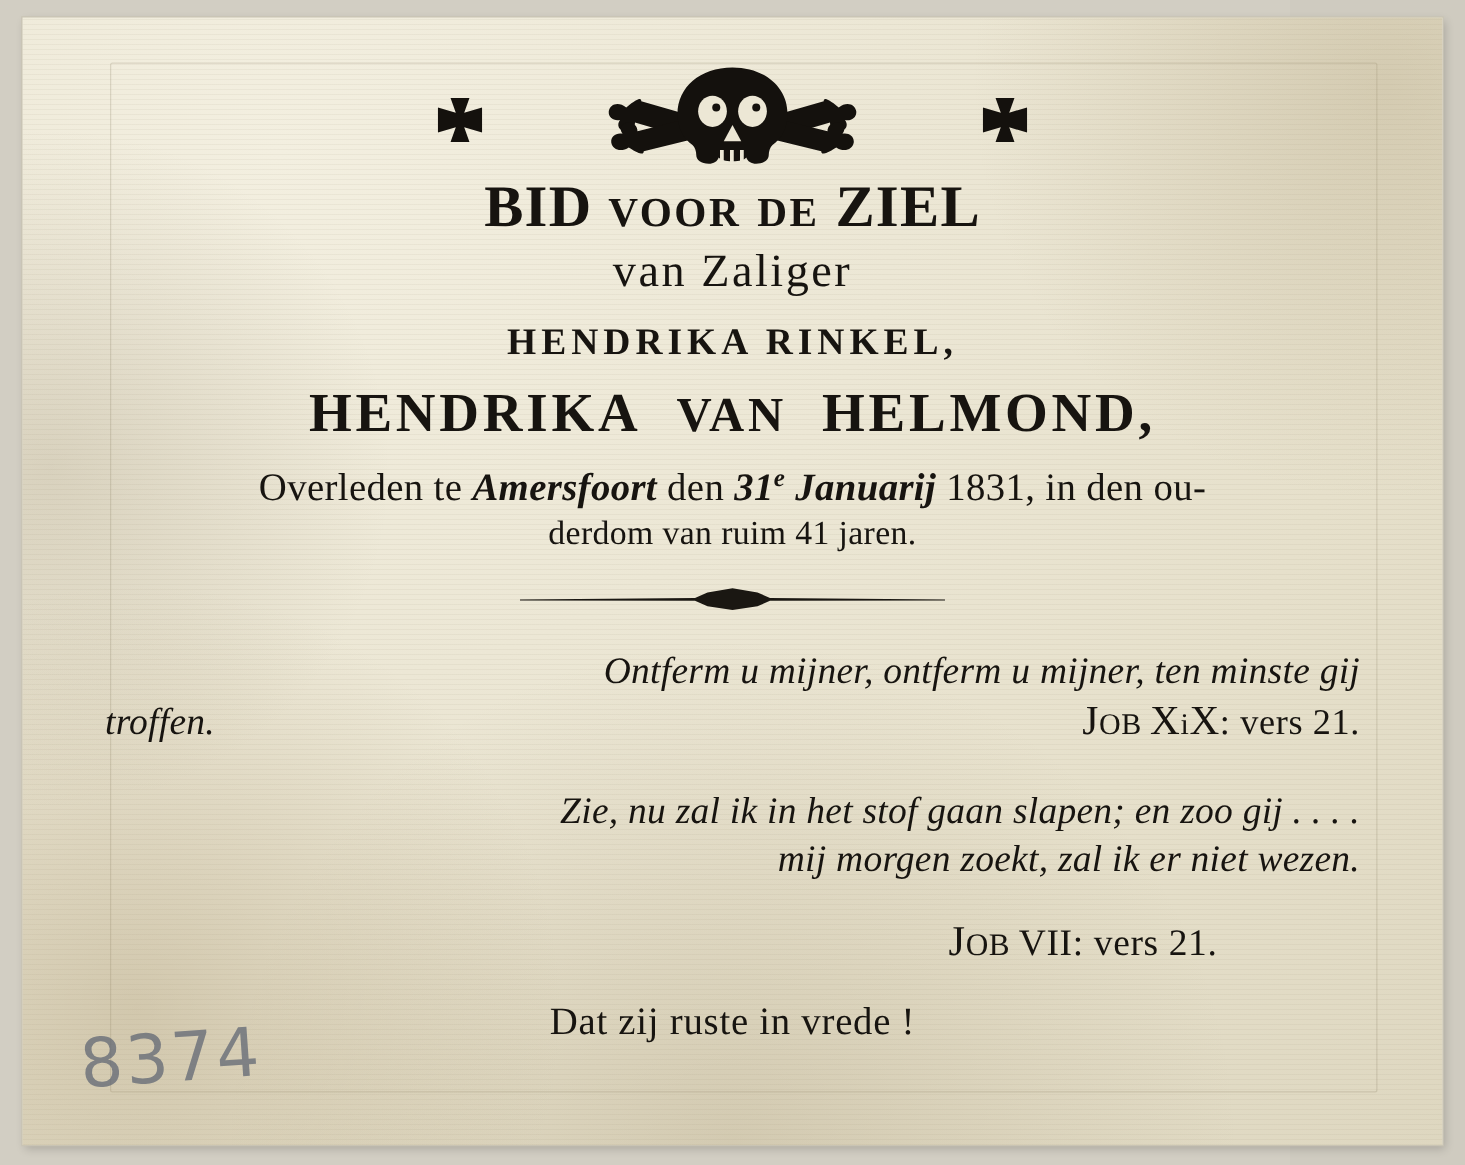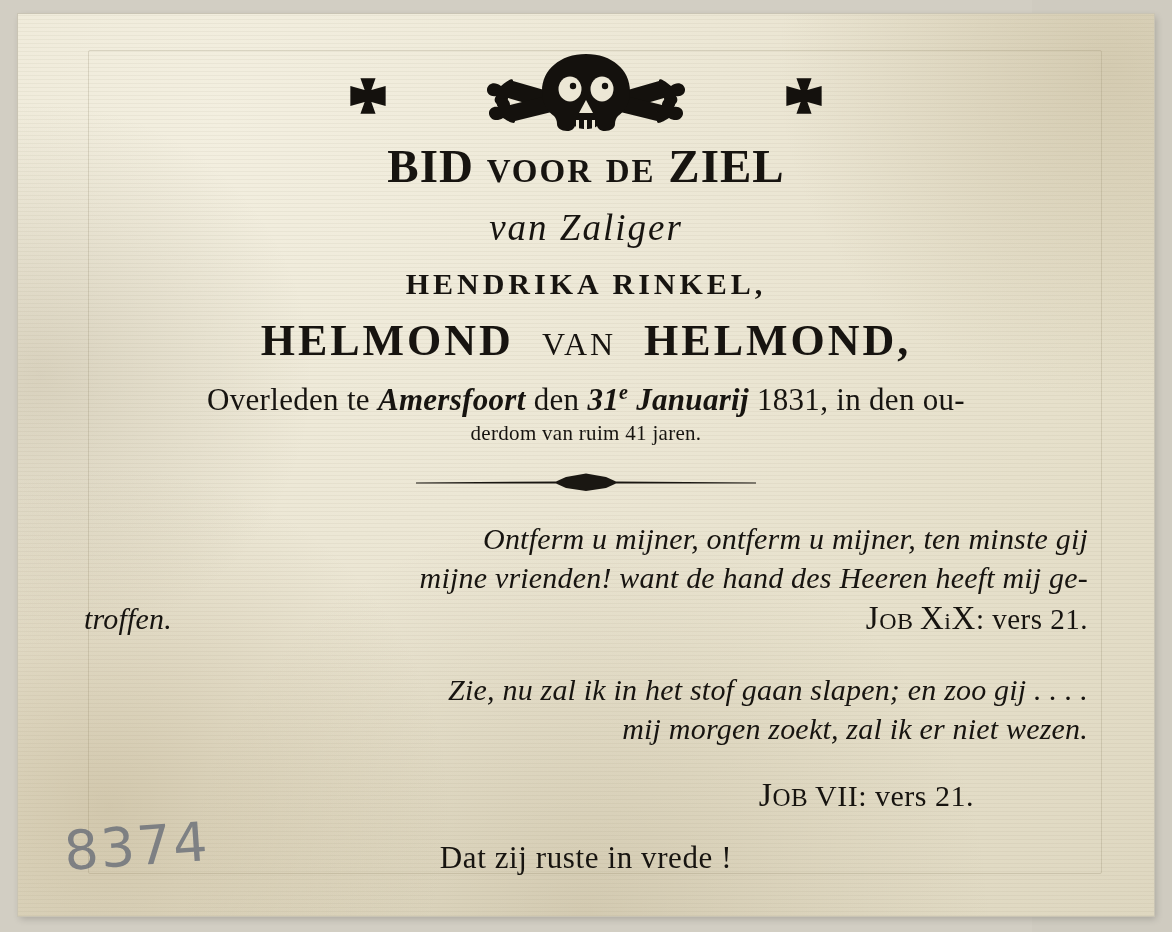--- a/index.html
+++ b/index.html
@@ -109,24 +109,23 @@
   }
   .line-bid .small {
     font-size: 33px;
     letter-spacing: 2px;
   }
   .line-bid .big {
     font-size: 47px;
   }
 
   .line-van-zaliger {
-    font-style: italic;
     font-size: 37px;
     letter-spacing: 2px;
-    margin-top: 14px;
+    margin-top: 4px;
   }
 
   .line-name {
     font-size: 30px;
     font-weight: bold;
     letter-spacing: 4px;
     margin-top: 18px;
     white-space: nowrap;
   }
 
@@ -137,41 +136,41 @@
   }
 
   .line-spouse {
     font-size: 44px;
     font-weight: bold;
     letter-spacing: 3px;
     margin-top: 14px;
     white-space: nowrap;
   }
   .line-spouse .van {
-    font-size: 32px;
+    font-size: 39px;
     letter-spacing: 3px;
-    font-weight: normal;
+    font-weight: bold;
   }
 
   .line-death {
     font-size: 31px;
     line-height: 1.28;
     margin-top: 14px;
     letter-spacing: 0.3px;
   }
   .line-death .ital {
     font-style: italic;
     font-weight: bold;
   }
   .line-death .sup {
     font-size: 20px;
     vertical-align: super;
   }
   .line-death-2 {
-    font-size: 21px;
+    font-size: 27px;
     line-height: 1.28;
     letter-spacing: 0.3px;
   }
 
   
   .divider {
     margin: 26px auto 20px auto;
     width: 340px;
     height: 18px;
   }
@@ -305,38 +304,37 @@
       
       <div class="line-van-zaliger">van Zaliger</div>
 
       
       <div class="line-name">HENDRIKA RINKEL,</div>
 
       
 
       
       <div class="line-spouse">
-        <span>HELMOND</span><span>&nbsp;&nbsp;</span><span class="van">VAN</span><span>&nbsp;&nbsp;</span><span>HELMOND,</span>
+        <span>HENDRIKA</span><span>&nbsp;&nbsp;</span><span class="van">VAN</span><span>&nbsp;&nbsp;</span><span>HELMOND,</span>
       </div>
 
       
       <div class="line-death">
         <span>Overleden te </span><span class="ital">Amersfoort</span><span> den </span><span class="ital">31</span><span class="sup ital">e</span><span class="ital"> Januarij</span><span> 1831, in den ou-</span>
       </div>
       <div class="line-death-2">derdom van ruim 41 jaren.</div>
 
       
       <svg class="divider" viewBox="0 0 340 18" aria-hidden="true">
         <path fill="#1a1712" d="M0,9.6 L140,8.4 L150,4 L170,0.5 L190,4 L200,8.4 L340,9.6 L340,10.4 L200,10.6 L190,15 L170,18 L150,15 L140,10.6 L0,10.4 Z"></path>
       </svg>
 
       
       <div class="verse verse-1">
         <div>Ontferm u mijner, ontferm u mijner, ten minste gij</div>
-        <div>mijne vrienden! want de hand des Heeren heeft mij ge-</div>
         <div class="verse-tail">
           <span>troffen.</span>
           <span class="ref">
             <span class="sc">J</span><span class="num">OB </span><span class="sc">X</span><span class="num">i</span><span class="sc">X</span><span>: vers 21.</span>
           </span>
         </div>
       </div>
 
       
       <div class="verse verse-2">

